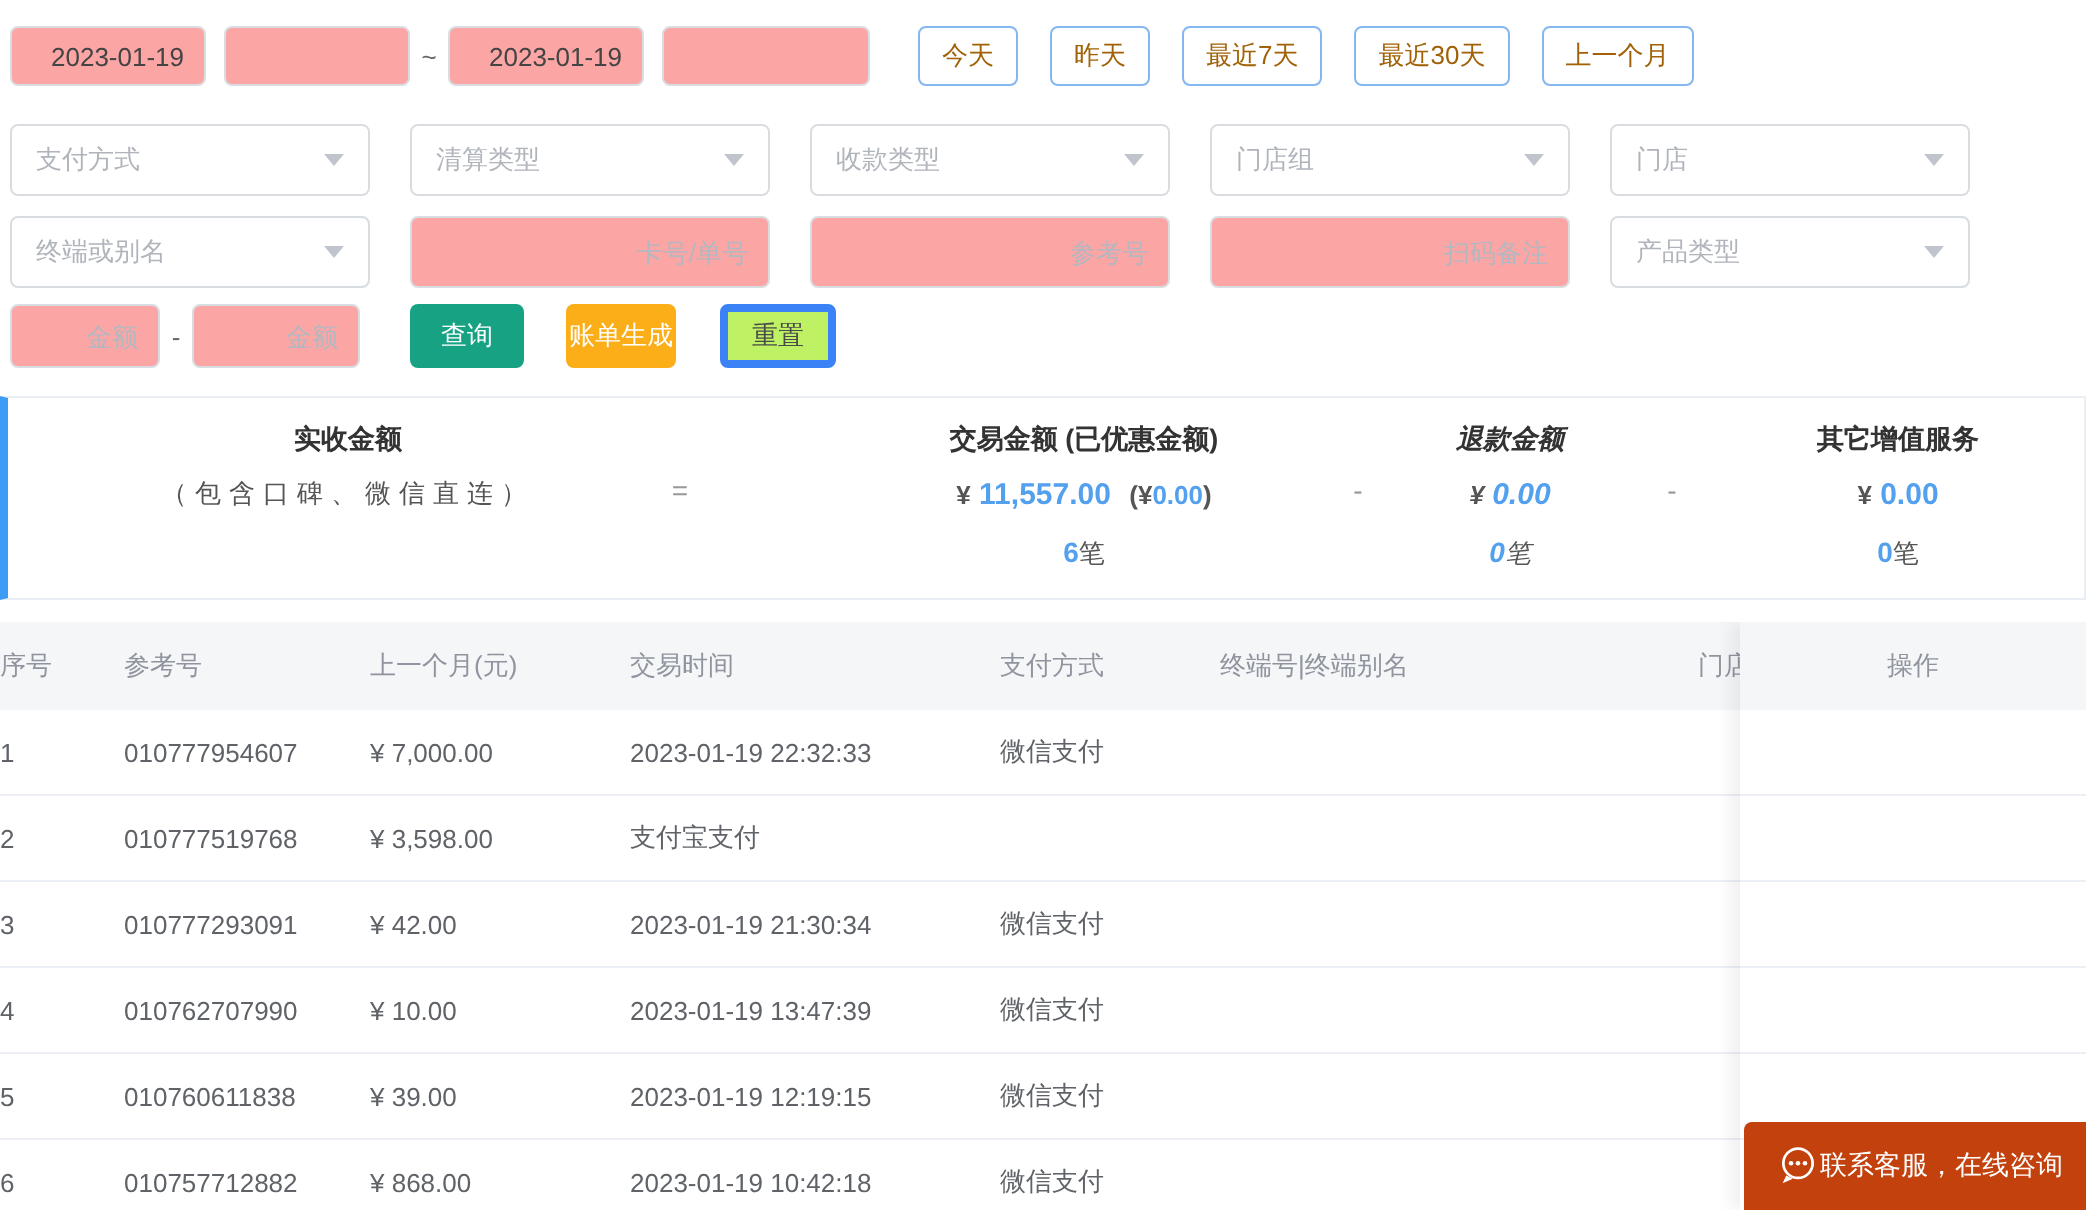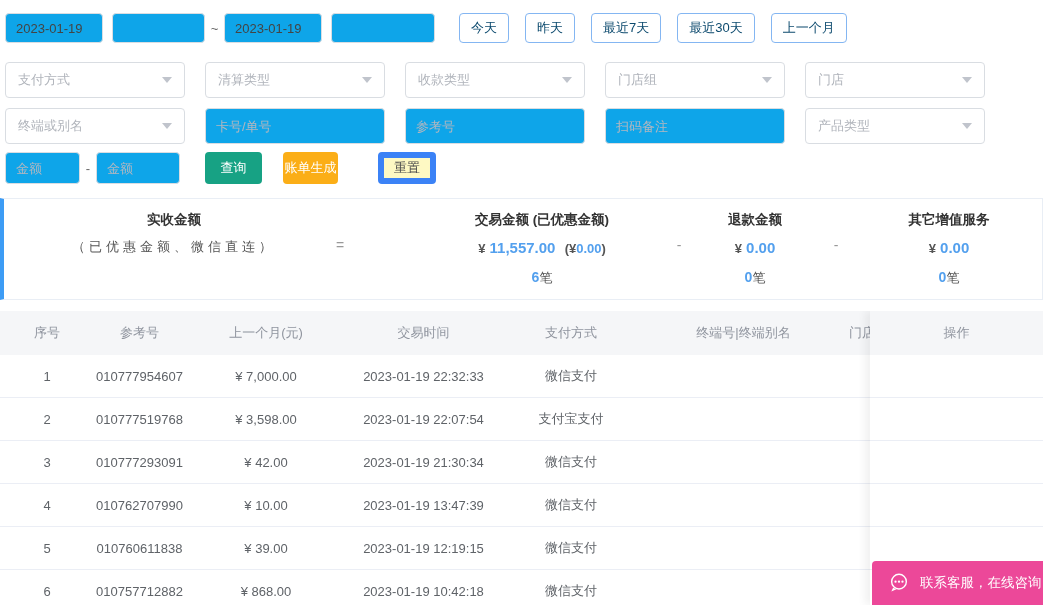--- a/index.html
+++ b/index.html
@@ -8,86 +8,86 @@
          font-family:"Liberation Sans","DejaVu Sans",sans-serif; font-size:13px; color:#333; }
 
   
   .frow { position:absolute; left:5px; display:flex; align-items:center; }
   .row1 { top:13px; }
   .row2 { top:62px; }
   .row3 { top:108px; }
   .row4 { top:152px; }
 
   .inp { height:30px; border:1px solid #d9dde2; border-radius:4px; padding:0 10px;
-         font-size:13px; color:#444; outline:none; background:#0ea5e9;
-         font-family:"Liberation Sans","DejaVu Sans",sans-serif; }
+         font-size:13px; color:#444; outline:none; background:#fca5a5;
+         font-family:"Liberation Sans","DejaVu Sans",sans-serif;text-align:right; }
   .inp::placeholder { color:#b3b7bf; }
   .w-date { width:98px; }
   .w-time { width:93px; margin-left:9px; }
   .w-time2 { width:104px; margin-left:9px; }
   .tilde { width:19px; text-align:center; color:#666; }
   .quick { display:flex; margin-left:24px; gap:16px; }
   .qbtn { height:30px; padding:0 11px; background:#fff; border:1px solid #84b6f2; border-radius:4px;
-          color:#0c4a6e; font-size:13px; cursor:pointer;
+          color:#a16207; font-size:13px; cursor:pointer;
           font-family:"Liberation Sans","DejaVu Sans",sans-serif; }
 
   .selbox { width:180px; height:36px; border:1px solid #d9dde2; border-radius:4px;
             display:flex; align-items:center; justify-content:space-between;
             padding:0 12px; margin-right:20px; background:#fff; cursor:pointer; }
   .selbox .ph { color:#b0b4bb; }
   .caret { width:0; height:0; border-left:5px solid transparent; border-right:5px solid transparent;
            border-top:6px solid #c0c4cc; }
   .txt180 { width:180px; height:36px; margin-right:20px; }
 
   .w-amt { width:75px; height:32px; }
   .w-amt2 { width:84px; height:32px; }
   .dash { width:16px; text-align:center; color:#666; }
   .btn { height:32px; border:none; border-radius:4px; font-size:13px; cursor:pointer; color:#fff;
          font-family:"Liberation Sans","DejaVu Sans",sans-serif; }
   .btn-query { width:57px; margin-left:25px; background:#17a284; }
   .btn-bill  { width:55px; margin-left:21px; background:#fbae17; }
-  .btn-reset { width:58px; margin-left:40px; background:#fef9c3; color:#4a4a4a; border:6px solid #3b82f6; }
+  .btn-reset { width:58px; margin-left:22px; background:#bef264; color:#4a4a4a; border:4px solid #3b82f6; }
 
   
   .summary { position:absolute; top:198px; left:0; width:1043px; height:102px;
              border:1px solid #e9eef5; border-left:4px solid #3d9cf5; background:#fff; }
   .scol { position:absolute; top:0; text-align:center; }
   .c1 { left:20px;  width:300px; }
   .c2 { left:388px; width:300px; }
-  .c3 { left:691px; width:120px; }
+  .c3 { left:691px; width:120px;font-style:italic; }
   .c4 { left:845px; width:200px; }
   .sop { position:absolute; top:38px; width:20px; text-align:center; color:#999; font-size:14px; }
   .op1 { left:326px; } .op2 { left:665px; } .op3 { left:822px; }
   .slabel { margin-top:11px; line-height:20px; font-weight:bold; color:#333; font-size:13.5px; }
   .samount { margin-top:7px; line-height:22px; font-size:15px; font-weight:bold; }
   .cur { color:#555; font-size:13px; font-weight:bold; }
   .num { color:#53a0ee; }
   .disc { color:#555; font-size:13px; font-weight:bold; margin-left:5px; }
   .snote { margin-top:8px; line-height:18px; color:#555; letter-spacing:4px; }
   .scount { margin-top:8px; line-height:18px; color:#555; }
   .cnum { color:#53a0ee; font-weight:bold; font-size:14px; }
 
   
   .tablewrap { position:absolute; top:311px; left:0; width:1043px; height:294px; overflow:hidden; }
   .tinner { width:1100px; }
   .thead { display:flex; align-items:center; height:44px; background:#f5f6f8; color:#8f949e; }
   .tr { display:flex; align-items:center; height:43px; border-bottom:1px solid #ebeef5; color:#5f6368; }
-  .th, .td { text-align:center; overflow:hidden; white-space:nowrap;padding-left:32px; }
+  .th, .td { text-align:left; overflow:hidden; white-space:nowrap; }
   .col-no { width:62px; } .col-ref { width:123px; } .col-amt { width:130px; }
   .col-time { width:185px; } .col-method { width:110px; } .col-terminal { width:235px; }
   .col-store { width:255px; text-align:left; padding-left:4px; }
   .opcol { position:absolute; top:0; left:870px; width:173px; height:294px; background:#fff;
            box-shadow:-5px 0 8px rgba(0,0,0,0.06); }
   .opheader { height:44px; background:#f5f6f8; color:#8f949e; display:flex;
               align-items:center; justify-content:center; }
   .opcell { height:43px; border-bottom:1px solid #ebeef5; background:#fff; }
 
   
-  .cs { position:absolute; left:872px; top:561px; width:171px; height:44px; background:#ec4899;
-        border-radius:4px 0 0 0; display:flex; align-items:center; gap:10px; padding-left:16px;
+  .cs { position:absolute; left:872px; top:561px; width:171px; height:44px; background:#c2410c;
+        border-radius:4px 0 0 0; display:flex; align-items:center; padding-left:16px;
         color:#fff; font-size:13.5px; cursor:pointer; z-index:10; }
 </style>
 </head>
 <body>
 
 <div class="app">
 
   <div class="frow row1">
     <input class="inp w-date" value="2023-01-19" style="">
     <input class="inp w-time" value="" style="">
@@ -155,21 +155,21 @@
     <span class="dash">-</span>
     <input class="inp w-amt2" placeholder="金额" style="">
     <button class="btn btn-query">查询</button>
     <button class="btn btn-bill">账单生成</button>
     <button class="btn btn-reset">重置</button>
   </div>
 
   <div class="summary">
     <div class="scol c1">
       <div class="slabel">实收金额</div>
-      <div class="snote">（已优惠金额、微信直连）</div>
+      <div class="snote">（包含口碑、微信直连）</div>
     </div>
 
     <div class="sop op1">=</div>
 
     <div class="scol c2">
       <div class="slabel">交易金额 (已优惠金额)</div>
       <div class="samount">
         <span class="cur">¥</span>
         <span class="num">11,557.00</span>
         <span class="disc">(¥</span><span class="num" style="font-size:13px">0.00</span><span class="disc" style="margin-left:0">)</span>
@@ -226,21 +226,20 @@
             <div class="td col-time">2023-01-19 22:32:33</div>
             <div class="td col-method">微信支付</div>
             <div class="td col-terminal"></div>
             <div class="td col-store"></div>
           </div>
 
           <div class="tr">
             <div class="td col-no">2</div>
             <div class="td col-ref">010777519768</div>
             <div class="td col-amt">¥ 3,598.00</div>
-            <div class="td col-time">2023-01-19 22:07:54</div>
             <div class="td col-method">支付宝支付</div>
             <div class="td col-terminal"></div>
             <div class="td col-store"></div>
           </div>
 
           <div class="tr">
             <div class="td col-no">3</div>
             <div class="td col-ref">010777293091</div>
             <div class="td col-amt">¥ 42.00</div>
             <div class="td col-time">2023-01-19 21:30:34</div>

